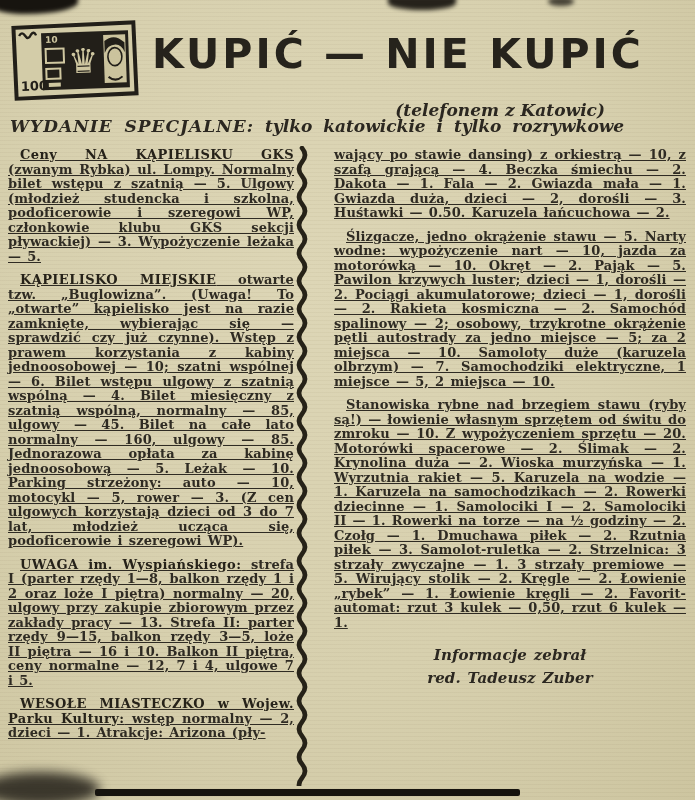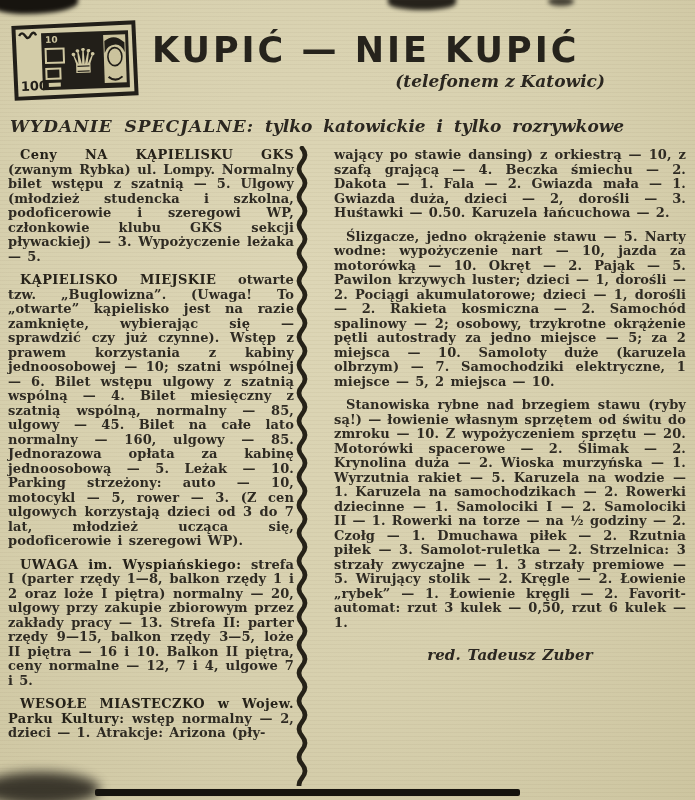--- a/index.html
+++ b/index.html
@@ -23,46 +23,46 @@
   .smudge-tm{left:388px;top:-4px;width:68px;height:14px;border-radius:0 0 50% 50%;opacity:.92;}
   .smudge-ts{left:548px;top:-3px;width:26px;height:9px;border-radius:50%;opacity:.75;}
   .smudge-bl{left:-20px;top:772px;width:120px;height:34px;border-radius:50%;filter:blur(6px);opacity:.8;}
   .bottom-bar{position:absolute;left:95px;top:789px;width:425px;height:7px;background:#16130e;filter:blur(.4px);border-radius:2px;}
 
   
   .banknote{position:absolute;left:12px;top:20px;width:128px;height:82px;transform:rotate(-2deg);}
   .masthead-title{
     position:absolute;left:152px;top:30px;width:530px;
     font-family:"DejaVu Sans", sans-serif;
-    font-size:35px;font-weight:700;letter-spacing:3px;
+    font-size:41px;font-weight:700;letter-spacing:3px;
     color:#26231c;white-space:nowrap;
   }
   .subtitle{
-    position:absolute;left:260px;top:71px;width:345px;
+    position:absolute;left:260px;top:100px;width:345px;
     text-align:right;
     font-size:17px;font-weight:700;font-style:italic;color:#2b2720;
   }
   .special-line{
     position:absolute;left:10px;top:116px;width:620px;
     font-size:17px;font-weight:700;font-style:italic;color:#2b2720;
     word-spacing:5px;white-space:nowrap;
   }
   .special-label{letter-spacing:1px;font-style:italic;}
 
   
   .col{
     position:absolute;top:148px;
     text-align:justify;
     font-size:13px;line-height:14.5px;font-weight:700;
     letter-spacing:.1px;word-spacing:1.5px;
     color:#2f2b23;
   }
   .col-left{left:8px;width:286px;height:645px;}
   .col-right{left:334px;width:352px;height:645px;}
-  .para{margin:0 0 9px 0;text-indent:12px;}
+  .para{margin:0 0 9px 0;text-indent:12px;text-decoration:underline;}
   .para.no-indent{text-indent:0;}
   .lead{letter-spacing:.4px;color:#262219;}
   .divider{position:absolute;left:293px;top:146px;width:18px;height:640px;}
 
   .signature{
     margin-top:14px;text-align:center;
     font-style:italic;font-weight:700;font-size:15px;line-height:23px;
     text-indent:0;color:#2b2720;
   }
 </style>
@@ -119,16 +119,17 @@
     <p class="para"><span class="lead">KĄPIELISKO MIEJSKIE</span><span> otwarte tzw. „Buglowizna”. (Uwaga! To „otwarte” kąpielisko jest na razie zamknięte, wybierając się — sprawdzić czy już czynne). Wstęp z prawem korzystania z kabiny jednoosobowej — 10; szatni wspólnej — 6. Bilet wstępu ulgowy z szatnią wspólną — 4. Bilet miesięczny z szatnią wspólną, normalny — 85, ulgowy — 45. Bilet na całe lato normalny — 160, ulgowy — 85. Jednorazowa opłata za kabinę jednoosobową — 5. Leżak — 10. Parking strzeżony: auto — 10, motocykl — 5, rower — 3. (Z cen ulgowych korzystają dzieci od 3 do 7 lat, młodzież ucząca się, podoficerowie i szeregowi WP).</span></p>
     <p class="para"><span class="lead">UWAGA im. Wyspiańskiego:</span><span> strefa I (parter rzędy 1—8, balkon rzędy 1 i 2 oraz loże I piętra) normalny — 20, ulgowy przy zakupie zbiorowym przez zakłady pracy — 13. Strefa II: parter rzędy 9—15, balkon rzędy 3—5, loże II piętra — 16 i 10. Balkon II piętra, ceny normalne — 12, 7 i 4, ulgowe 7 i 5.</span></p>
     <p class="para"><span class="lead">WESOŁE MIASTECZKO w Wojew. Parku Kultury:</span><span> wstęp normalny — 2, dzieci — 1. Atrakcje: Arizona (pły-</span></p>
   </div>
 
   <div class="col col-right">
     <p class="para no-indent"><span>wający po stawie dansing) z orkiestrą — 10, z szafą grającą — 4. Beczka śmiechu — 2. Dakota — 1. Fala — 2. Gwiazda mała — 1. Gwiazda duża, dzieci — 2, dorośli — 3. Huśtawki — 0.50. Karuzela łańcuchowa — 2.</span></p>
     <p class="para"><span>Ślizgacze, jedno okrążenie stawu — 5. Narty wodne: wypożyczenie nart — 10, jazda za motorówką — 10. Okręt — 2. Pająk — 5. Pawilon krzywych luster; dzieci — 1, dorośli — 2. Pociągi akumulatorowe; dzieci — 1, dorośli — 2. Rakieta kosmiczna — 2. Samochód spalinowy — 2; osobowy, trzykrotne okrążenie pętli autostrady za jedno miejsce — 5; za 2 miejsca — 10. Samoloty duże (karuzela olbrzym) — 7. Samochodziki elektryczne, 1 miejsce — 5, 2 miejsca — 10.</span></p>
     <p class="para"><span>Stanowiska rybne nad brzegiem stawu (ryby są!) — łowienie własnym sprzętem od świtu do zmroku — 10. Z wypożyczeniem sprzętu — 20. Motorówki spacerowe — 2. Ślimak — 2. Krynolina duża — 2. Wioska murzyńska — 1. Wyrzutnia rakiet — 5. Karuzela na wodzie — 1. Karuzela na samochodzikach — 2. Rowerki dziecinne — 1. Samolociki I — 2. Samolociki II — 1. Rowerki na torze — na ½ godziny — 2. Czołg — 1. Dmuchawa piłek — 2. Rzutnia piłek — 3. Samolot-ruletka — 2. Strzelnica: 3 strzały zwyczajne — 1. 3 strzały premiowe — 5. Wirujący stolik — 2. Kręgle — 2. Łowienie „rybek” — 1. Łowienie kręgli — 2. Favorit-automat: rzut 3 kulek — 0,50, rzut 6 kulek — 1.</span></p>
     <div class="signature">
+      <div>Informacje zebrał</div>
       <div>red. Tadeusz Zuber</div>
     </div>
   </div>
 </div>
 
 </body></html>

